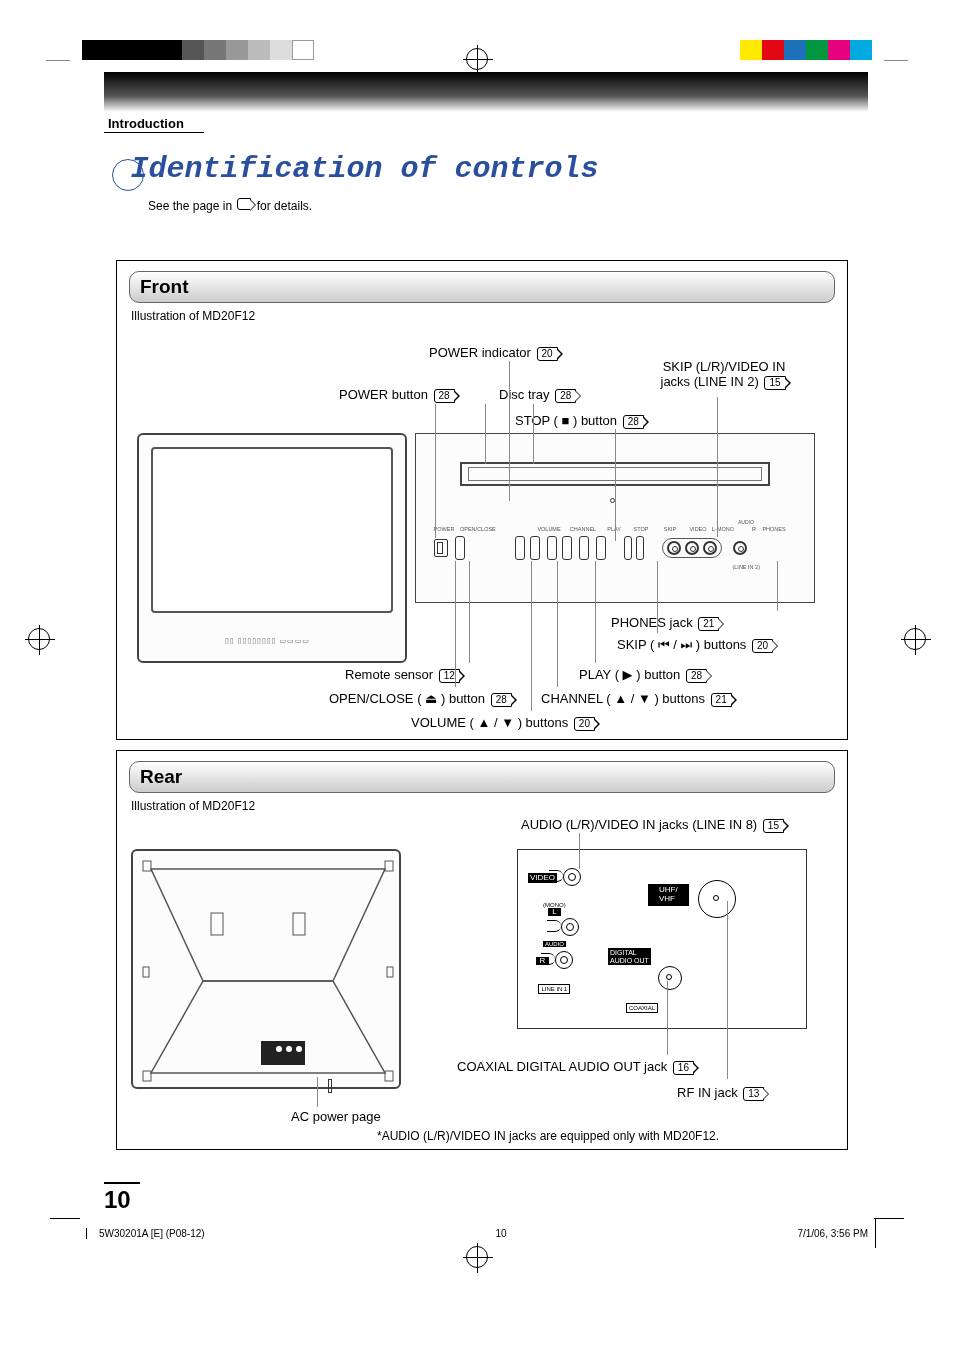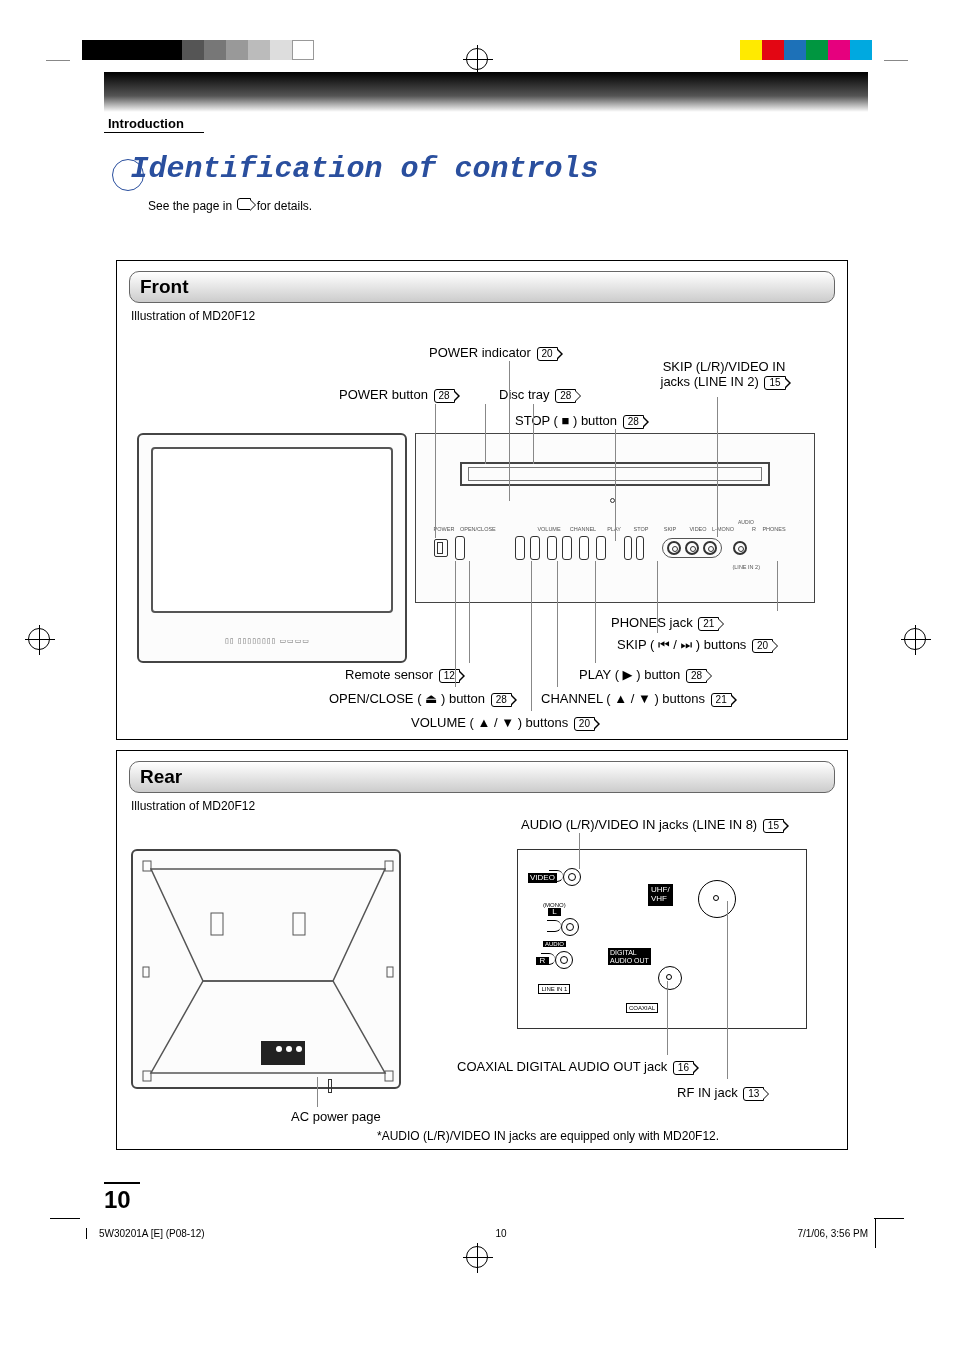--- a/index.html
+++ b/index.html
@@ -481,21 +481,21 @@
       </div>
       <span class="jack-label" style="padding:0 2px;font-size:6px;margin-top:-10px;">AUDIO</span>
       <div style="display:flex;align-items:center;gap:6px;margin-top:-10px;">
         <span class="jack-label" style="padding:0 4px;">R</span>
         <div style="position:relative;"><div class="rca-arm"></div><div class="rca"></div></div>
       </div>
       <span class="jack-label outline" style="font-size:6px;">LINE IN 1</span>
     </div>
 
     <div style="position:absolute;top:34px;left:130px;">
-      <div class="jack-label" style="font-size:8px;padding:2px 3px;white-space:pre;line-height:1.1;">UHF/
+      <div class="jack-label" style="font-size:8px;padding:2px 11px;white-space:pre;line-height:1.1;">UHF/
 VHF</div>
     </div>
     <div style="position:absolute;top:30px;left:180px;width:38px;height:38px;border:1.5px solid #000;border-radius:50%;">
       <div style="position:absolute;top:14px;left:14px;width:6px;height:6px;border:1px solid #000;border-radius:50%;"></div>
     </div>
 
     <div style="position:absolute;top:98px;left:90px;">
       <div class="jack-label" style="font-size:7px;white-space:pre;line-height:1.1;">DIGITAL
 AUDIO OUT</div>
     </div>

